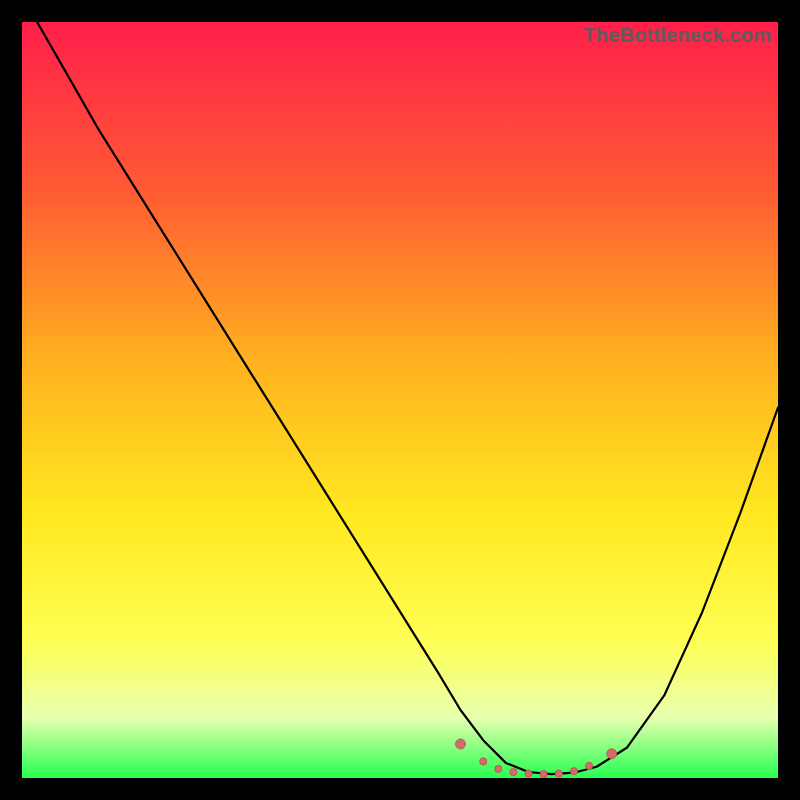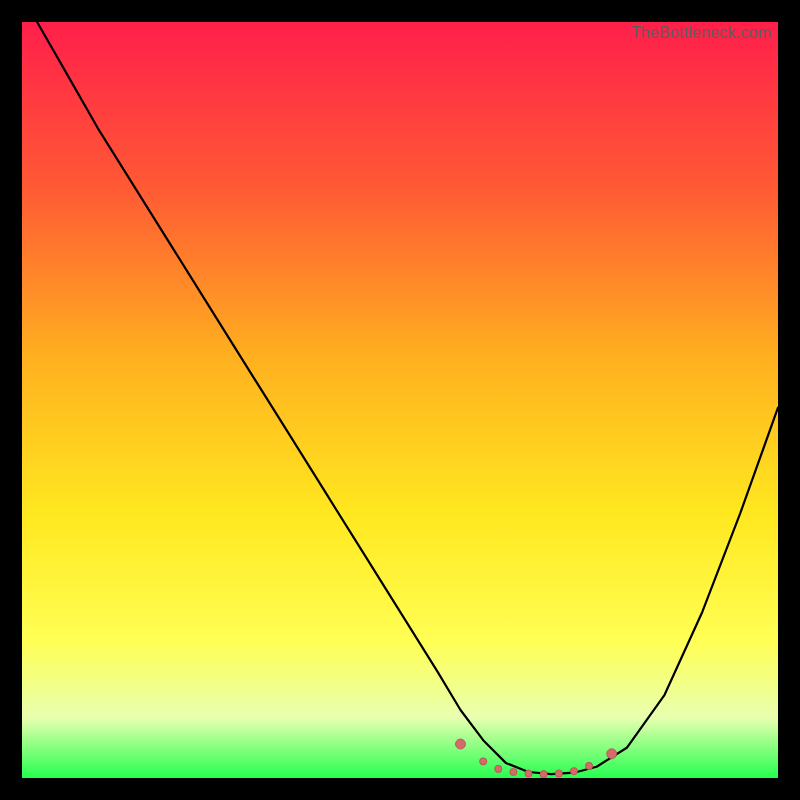--- a/index.html
+++ b/index.html
@@ -23,22 +23,22 @@
     position: absolute;
     left: 0;
     top: 0;
     width: 756px;
     height: 756px;
   }
   .watermark {
     position: absolute;
     top: 2px;
     right: 6px;
-    font-size: 16px;
-    font-weight: 400;
+    font-size: 20px;
+    font-weight: 700;
     color: #5c5c5c;
     letter-spacing: 0.2px;
     user-select: none;
   }
   svg {
     display: block;
   }
 </style>
 </head>
 <body>

